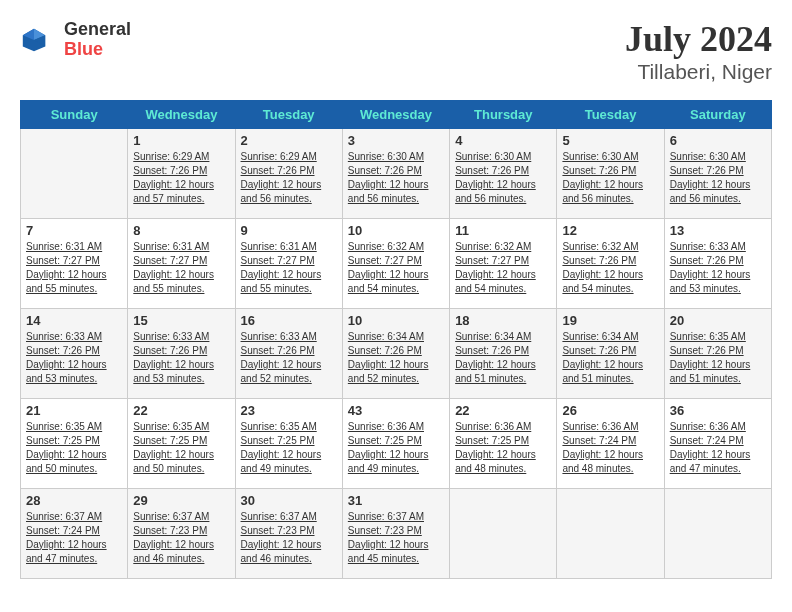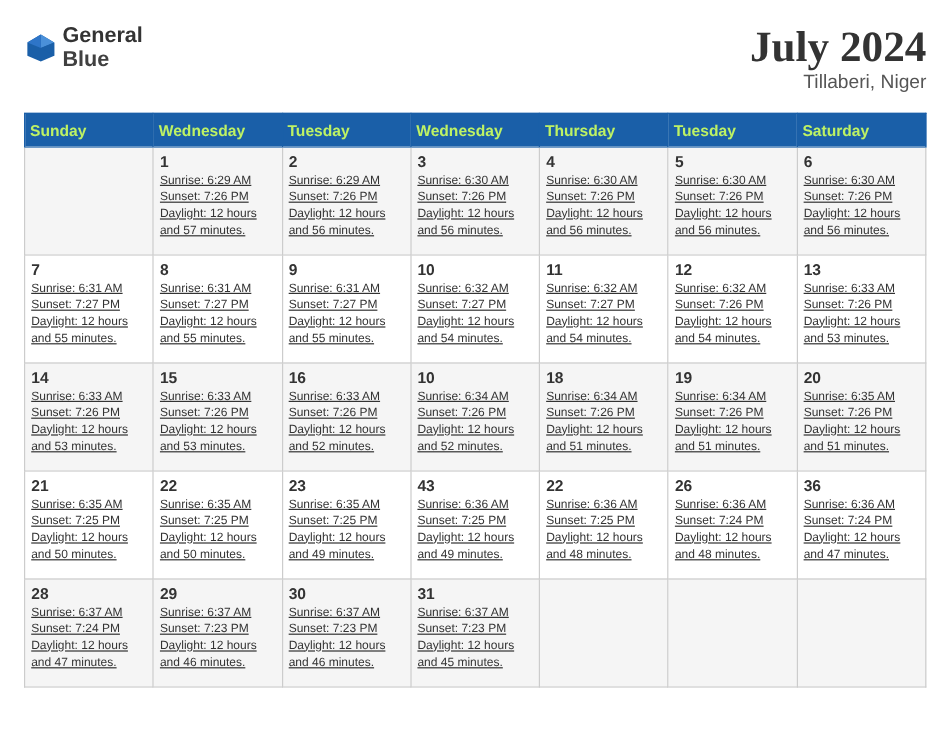--- a/index.html
+++ b/index.html
@@ -12,67 +12,67 @@
     }
     .header {
       display: flex;
       justify-content: space-between;
       align-items: flex-start;
       margin-bottom: 16px;
     }
     .logo {
       display: flex;
       align-items: center;
-      gap: 4px;
+      gap: 16px;
     }
     .logo-text {
       display: flex;
       flex-direction: column;
       line-height: 1.1;
     }
     .logo-general {
       font-size: 18px;
       font-weight: bold;
       color: #333;
     }
     .logo-blue {
       font-size: 18px;
       font-weight: bold;
-      color: #404040;
+      color: #ef4444;
     }
     .logo-icon {
       width: 28px;
       height: 28px;
     }
     .title-block {
       text-align: right;
     }
     .month-year {
       font-size: 36px;
       font-weight: bold;
       color: #333;
       line-height: 1.1;
       font-family: Liberation Serif, serif;
     }
     .location {
-      font-size: 16px;
+      font-size: 21px;
       color: #555;
     }
     table {
       width: 100%;
       border-collapse: collapse;
       table-layout: fixed;
     }
     thead th {
       background-color: #1a5fa8;
-      color: #bef264;
+      color: #5eead4;
       font-size: 13px;
       font-weight: bold;
       padding: 6px 4px;
-      text-align: left;
+      text-align: center;
       border: 1px solid #1a5fa8;
     }
     tbody td {
       vertical-align: top;
       border: 1px solid #ccc;
       padding: 4px 5px;
       font-size: 10.5px;
       color: #333;
       height: 90px;
     }

